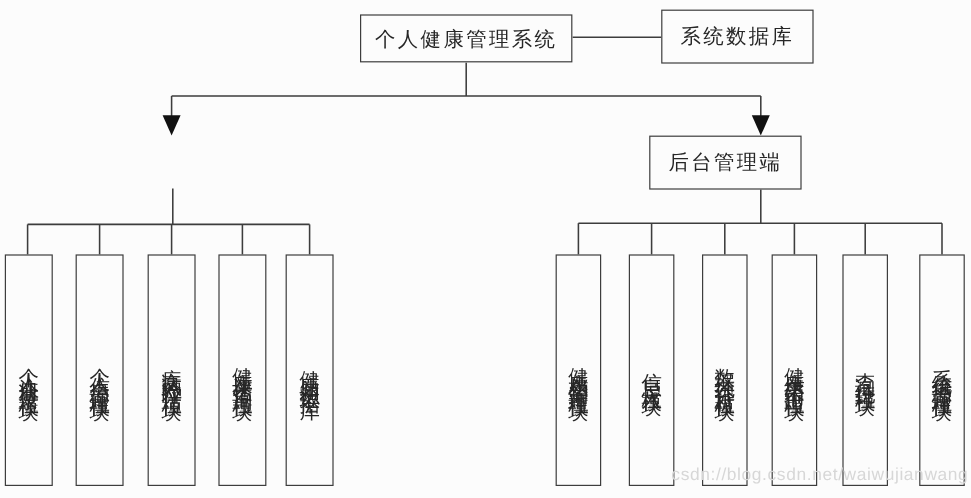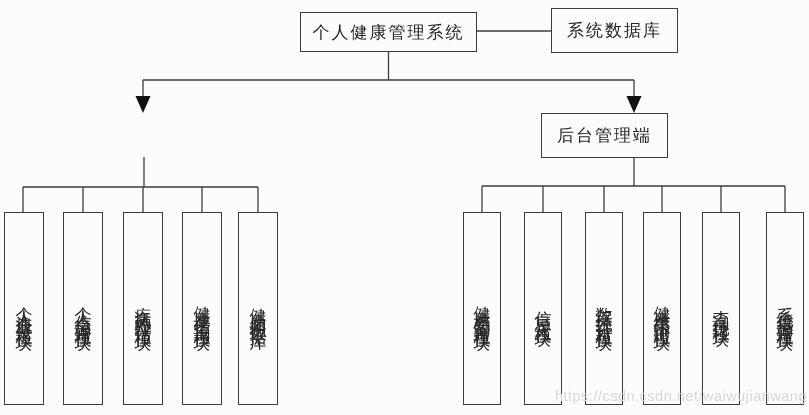--- a/index.html
+++ b/index.html
@@ -134,15 +134,15 @@
   <div class="box vbox" style="left:643px; width:38px;">
     <span class="vlabel">健康结果输出模块</span>
   </div>
   <div class="box vbox" style="left:702px; width:38px;">
     <span class="vlabel">查询统计模块</span>
   </div>
   <div class="box vbox" style="left:766px; width:38px;">
     <span class="vlabel">系统信息管理模块</span>
   </div>
 
-  <div class="watermark">https://csdn.csdn.net/waiwujianwang</div>
+  <div class="watermark">csdn://blog.csdn.net/waiwujianwang</div>
 
 </div>
 
 </body></html>

